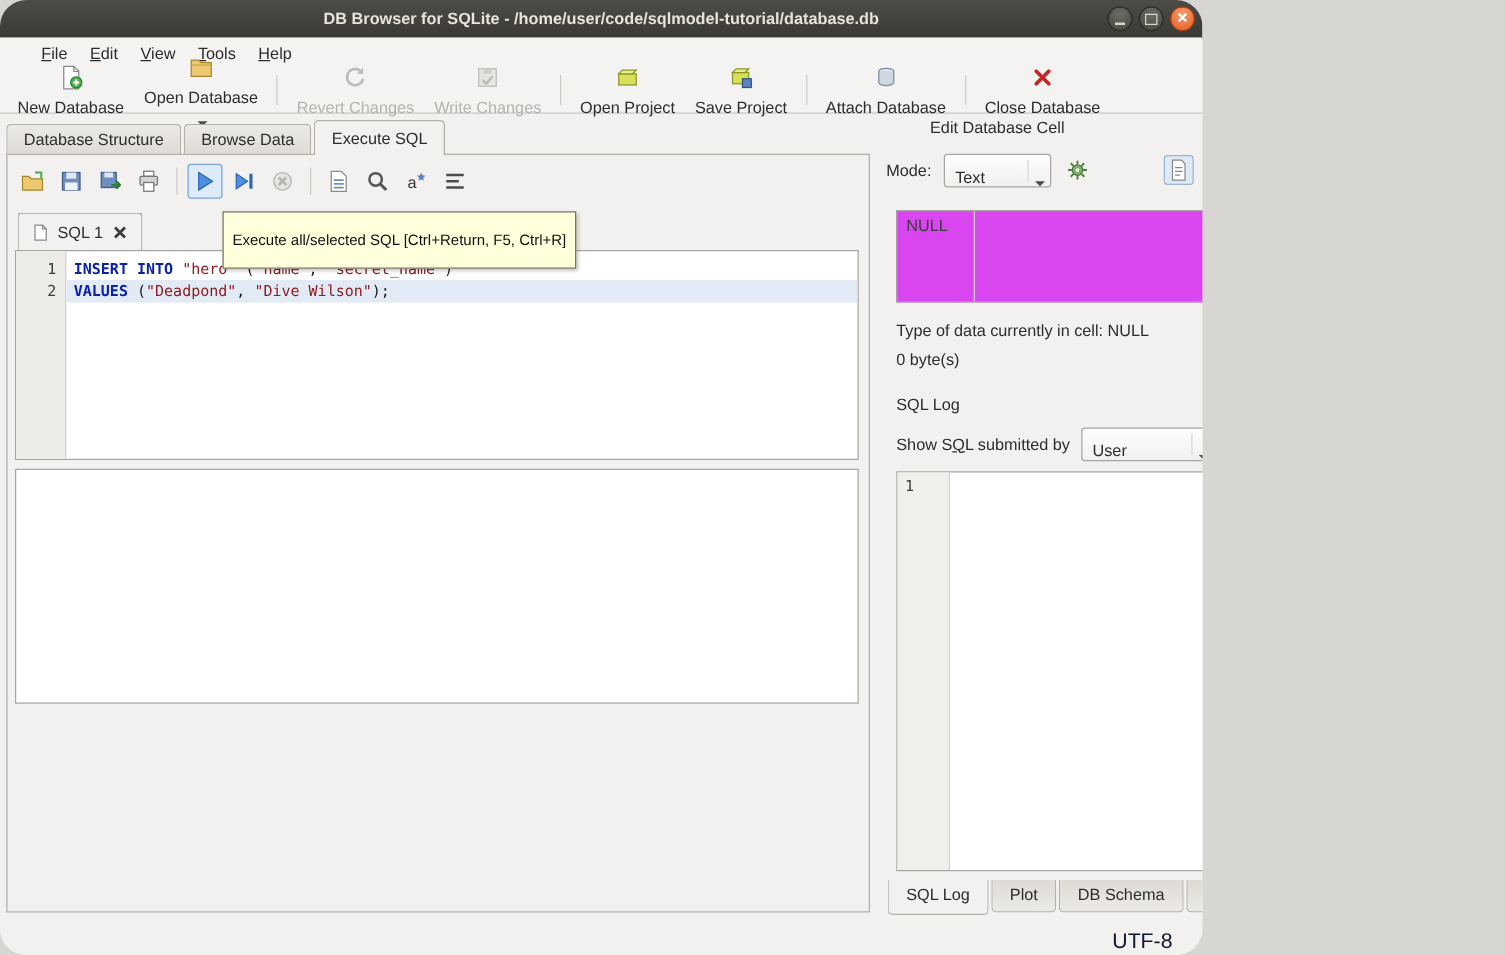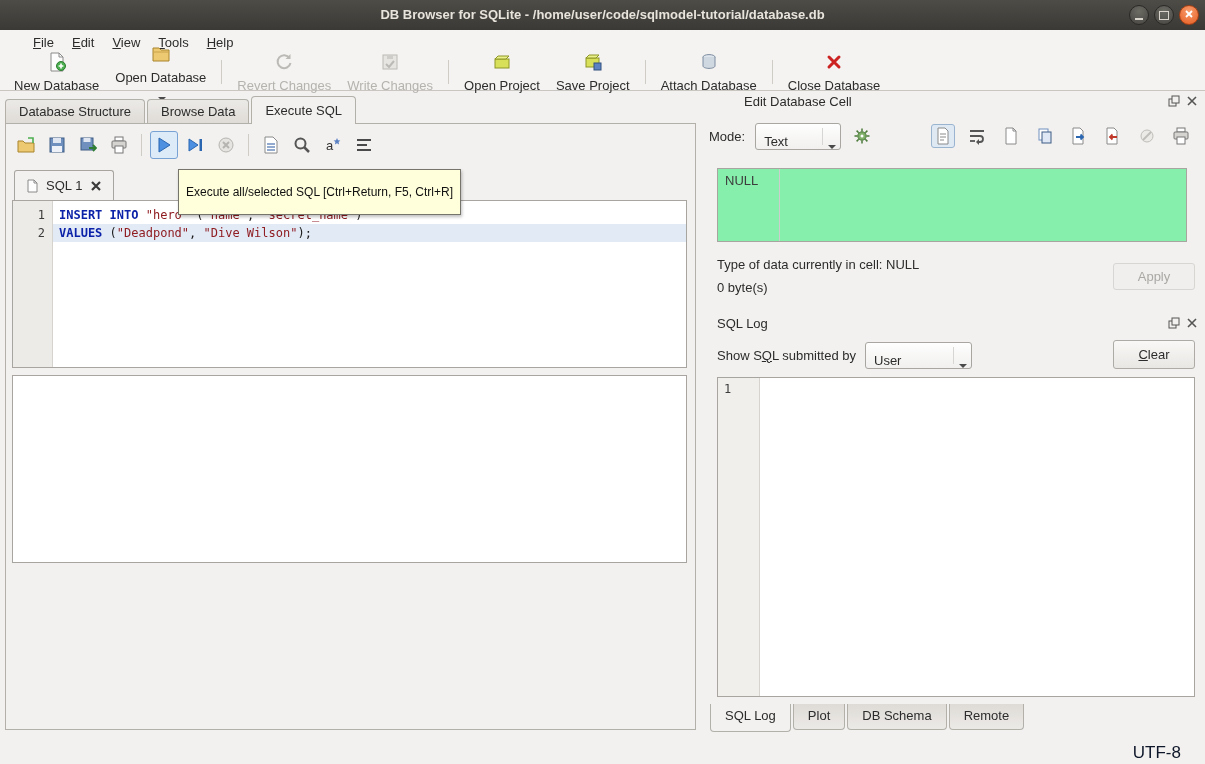--- a/index.html
+++ b/index.html
@@ -1,17 +1,17 @@
 <!DOCTYPE html>
 <html><head>
 <meta charset="utf-8">
 <style>
   html,body{margin:0;padding:0;background:#d8d6d2;}
-  .window{position:relative;width:1205px;height:764px;background:#f2f1ef;overflow:hidden;
-          font-family:"Liberation Sans",sans-serif;font-size:13px;color:#2c2c2c;}
+  .window{position:relative;width:962px;height:764px;background:#f2f1ef;overflow:hidden;
+          font-family:"Liberation Sans",sans-serif;font-size:13px;color:#2c2c2c;border-radius:21px;}
 
   
   .titlebar{position:absolute;left:0;top:0;right:0;height:30px;
             background:linear-gradient(#4d4c47,#3a3935);border-bottom:1px solid #262522;}
   .titlebar .title{line-height:30px;text-align:center;color:#e8e4dc;font-weight:bold;font-size:13px;
                    white-space:nowrap;overflow:hidden;}
   .win-controls{position:absolute;right:6px;top:5px;display:flex;gap:5px;}
   .wbtn{width:20px;height:20px;border-radius:50%;box-sizing:border-box;border:1px solid #2a2926;
         background:radial-gradient(circle at 50% 30%,#6c6b64,#45443f);
         display:flex;align-items:center;justify-content:center;color:#d9d5cd;font-size:12px;line-height:1;}
@@ -93,21 +93,21 @@
   .combo .cbox{width:17px;display:flex;justify-content:center;}
   .combo .caret{margin:0;}
   .mode-combo{width:86px;margin-left:10px;}
   .gearbtn{width:26px;height:26px;margin-left:8px;display:flex;align-items:center;justify-content:center;}
   .cell-icons{position:absolute;right:12px;top:34px;display:flex;gap:10px;align-items:center;}
   .cibtn{width:24px;height:24px;box-sizing:border-box;border:1px solid transparent;border-radius:3px;
          display:flex;align-items:center;justify-content:center;}
   .cibtn.toggled{border-color:#9ab4d0;background:#dfe9f4;}
 
   .cell-editor{position:absolute;left:12px;right:18px;top:78px;height:74px;box-sizing:border-box;
-               border:1px solid #a8a5a0;background:#86efac;display:flex;}
+               border:1px solid #a8a5a0;background:#d946ef;display:flex;}
   .null-gutter{width:62px;box-sizing:border-box;border-right:1px solid #cdcdcd;padding:4px 7px;color:#3c3c3c;}
 
   .type-info{position:absolute;left:12px;top:167px;}
   .size-info{position:absolute;left:12px;top:190px;}
   .apply-btn{position:absolute;right:10px;top:173px;width:82px;height:27px;box-sizing:border-box;
              border:1px solid #d8d6d2;border-radius:3px;background:#f0efed;color:#aaa8a4;
              text-align:center;line-height:25px;}
 
   .filter-row{position:absolute;left:12px;right:10px;top:250px;height:30px;display:flex;align-items:center;}
   .user-combo{width:107px;margin-left:9px;}

